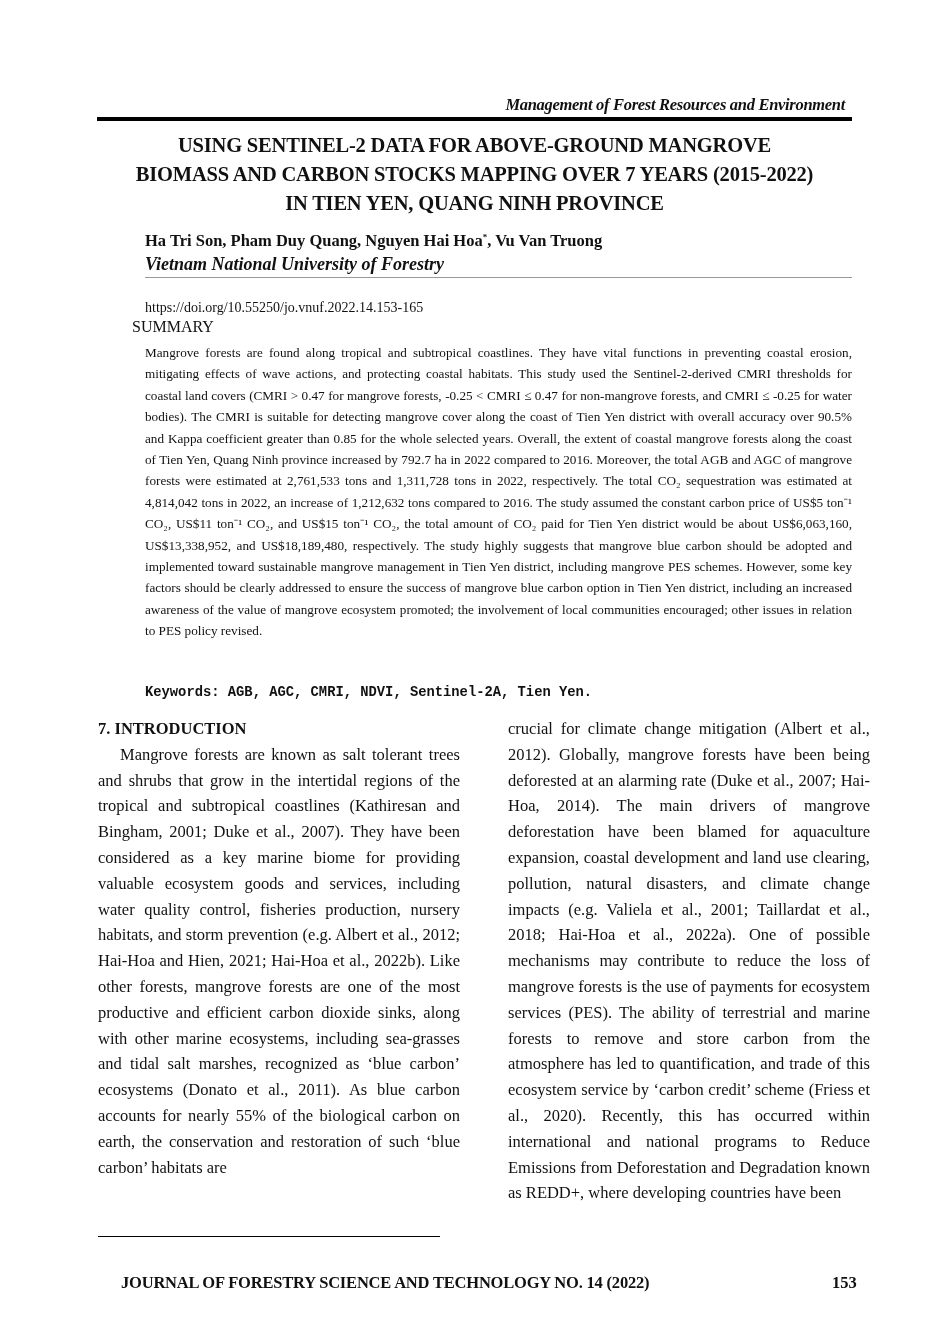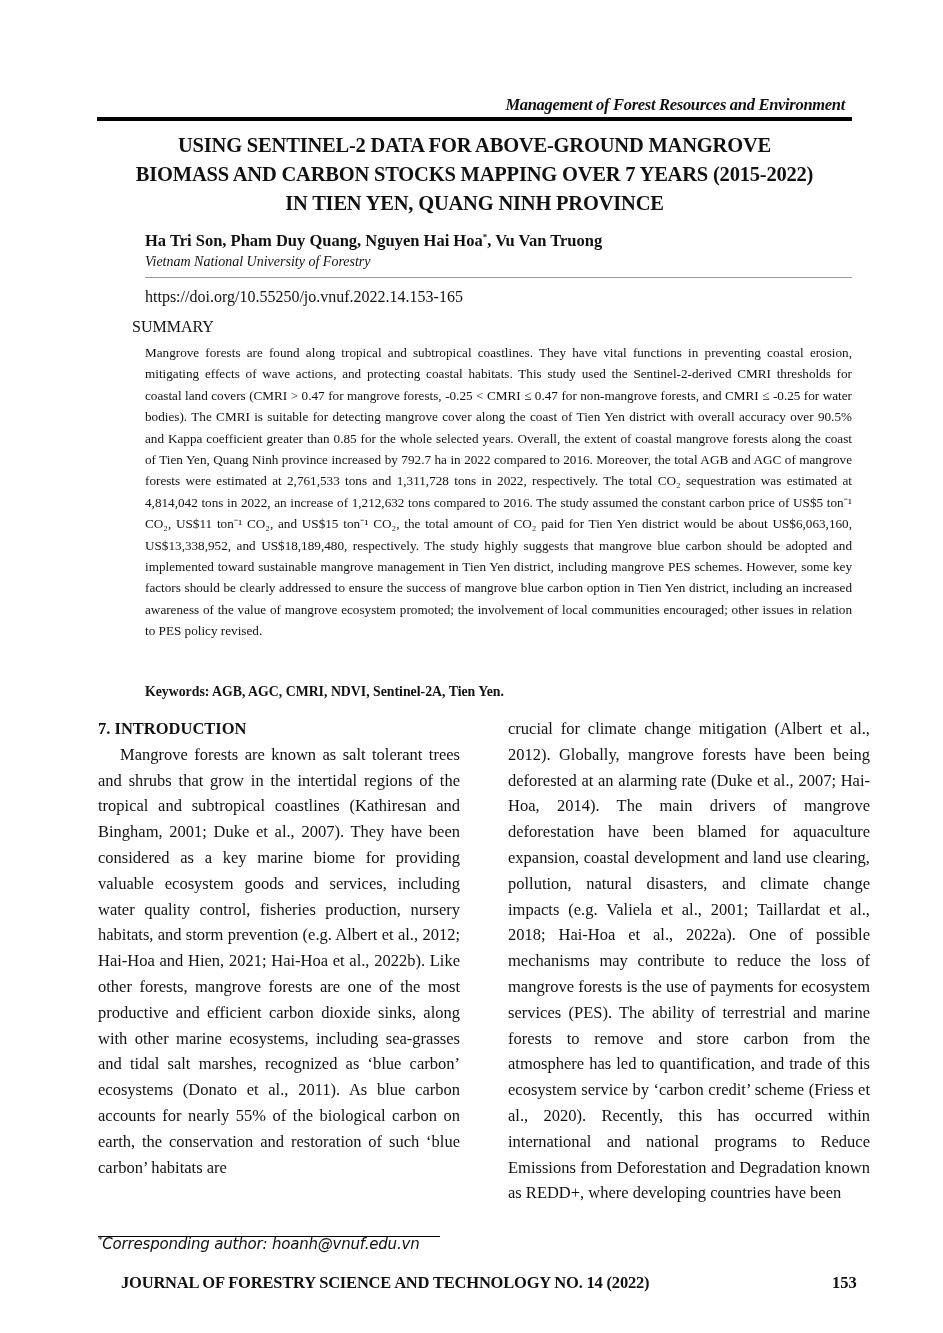--- a/index.html
+++ b/index.html
@@ -7,29 +7,29 @@
   .page { position: absolute; left: 0; top: 0; width: 943px; height: 1333px; margin-top: 28px; }
 
   .running-head { position: absolute; left: 97px; width: 748px; top: 67px; text-align: right; font-weight: bold; font-style: italic; font-size: 16.5px; letter-spacing: -0.3px; }
   .head-rule { position: absolute; left: 97px; width: 755px; top: 89px; height: 4px; background: #000; }
 
   .title { position: absolute; left: 97px; width: 755px; top: 103px; text-align: center; font-weight: bold; font-size: 20.5px; line-height: 29px; letter-spacing: -0.2px; }
   .title div { white-space: nowrap; }
 
   .authors { position: absolute; left: 145px; top: 203px; font-weight: bold; font-size: 16.5px; }
   .authors sup { font-size: 9px; }
-  .affil { position: absolute; left: 145px; top: 226px; font-style: italic; font-size: 14px; }
+  .affil { position: absolute; left: 145px; top: 226px; font-style: italic; font-size: 18px; font-weight: bold; }
   .affil-rule { position: absolute; left: 145px; width: 707px; top: 249px; height: 1px; background: #999; }
-  .doi { position: absolute; left: 145px; top: 260px; font-size: 16px; }
+  .doi { position: absolute; left: 145px; top: 272px; font-size: 14px; }
 
   .summary-head { position: absolute; left: 132px; top: 290px; font-weight: normal; font-size: 16px; }
   .summary { position: absolute; left: 145px; width: 707px; top: 314px; font-size: 13.2px; line-height: 21.4px; text-align: justify; }
   .summary p { margin: 0; }
   .keywords { position: absolute; left: 145px; top: 656px; font-weight: bold; font-size: 13.8px; }
-  .keywords span { font-weight: bold; }
+  .keywords span { font-weight: bold; font-family: Liberation Mono, monospace; }
 
   .col { position: absolute; top: 688px; width: 362px; font-size: 16.5px; line-height: 25.8px; text-align: justify; }
   .col-left { left: 98px; }
   .col-right { left: 508px; top: 688px; }
   .sec-head { font-weight: bold; font-size: 16.5px; }
   .indent { text-indent: 22px; }
   .col p { margin: 0; }
 
   .foot-rule { position: absolute; left: 98px; width: 342px; top: 1208px; height: 1px; background: #000; }
   .footnote { position: absolute; left: 98px; top: 1207px; font-style: italic; font-size: 15px; font-family: "DejaVu Sans", sans-serif; font-weight: normal; letter-spacing: -0.2px; }
@@ -66,17 +66,16 @@
   <div class="col col-left">
     <div class="sec-head">7. INTRODUCTION</div>
     <p class="indent">Mangrove forests are known as salt tolerant trees and shrubs that grow in the intertidal regions of the tropical and subtropical coastlines (Kathiresan and Bingham, 2001; Duke et al., 2007). They have been considered as a key marine biome for providing valuable ecosystem goods and services, including water quality control, fisheries production, nursery habitats, and storm prevention (e.g. Albert et al., 2012; Hai-Hoa and Hien, 2021; Hai-Hoa et al., 2022b). Like other forests, mangrove forests are one of the most productive and efficient carbon dioxide sinks, along with other marine ecosystems, including sea-grasses and tidal salt marshes, recognized as ‘blue carbon’ ecosystems (Donato et al., 2011). As blue carbon accounts for nearly 55% of the biological carbon on earth, the conservation and restoration of such ‘blue carbon’ habitats are</p>
   </div>
 
   <div class="col col-right">
     <p>crucial for climate change mitigation (Albert et al., 2012). Globally, mangrove forests have been being deforested at an alarming rate (Duke et al., 2007; Hai-Hoa, 2014). The main drivers of mangrove deforestation have been blamed for aquaculture expansion, coastal development and land use clearing, pollution, natural disasters, and climate change impacts (e.g. Valiela et al., 2001; Taillardat et al., 2018; Hai-Hoa et al., 2022a). One of possible mechanisms may contribute to reduce the loss of mangrove forests is the use of payments for ecosystem services (PES). The ability of terrestrial and marine forests to remove and store carbon from the atmosphere has led to quantification, and trade of this ecosystem service by ‘carbon credit’ scheme (Friess et al., 2020). Recently, this has occurred within international and national programs to Reduce Emissions from Deforestation and Degradation known as REDD+, where developing countries have been</p>
   </div>
 
   <div class="foot-rule"></div>
-  <div class="footnote"><sup>*</sup><span>Corresponding author: hoanh@vnuf.edu.vn</span></div>
 
   <div class="journal-foot">JOURNAL OF FORESTRY SCIENCE AND TECHNOLOGY NO. 14 (2022)</div>
   <div class="page-num">153</div>
 </div>
 
 </body></html>

